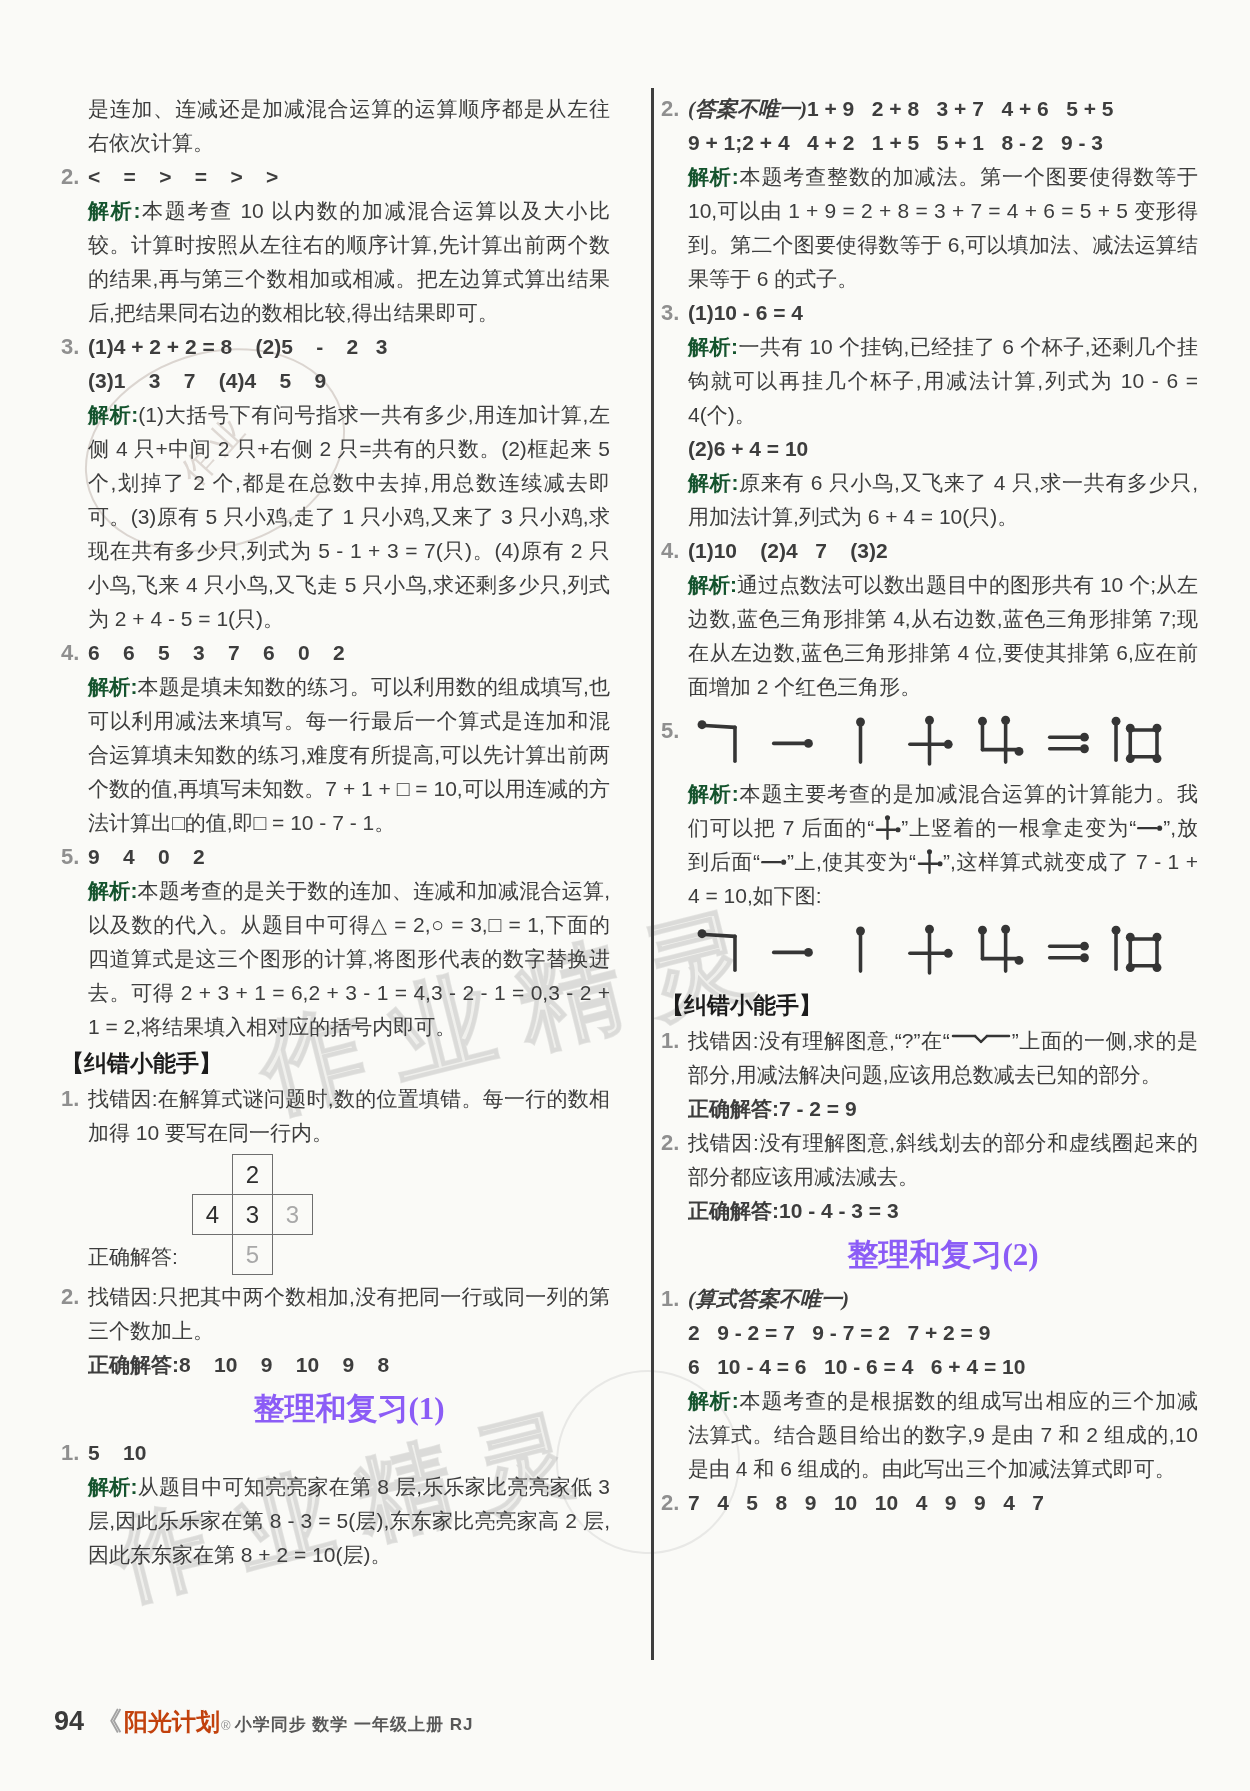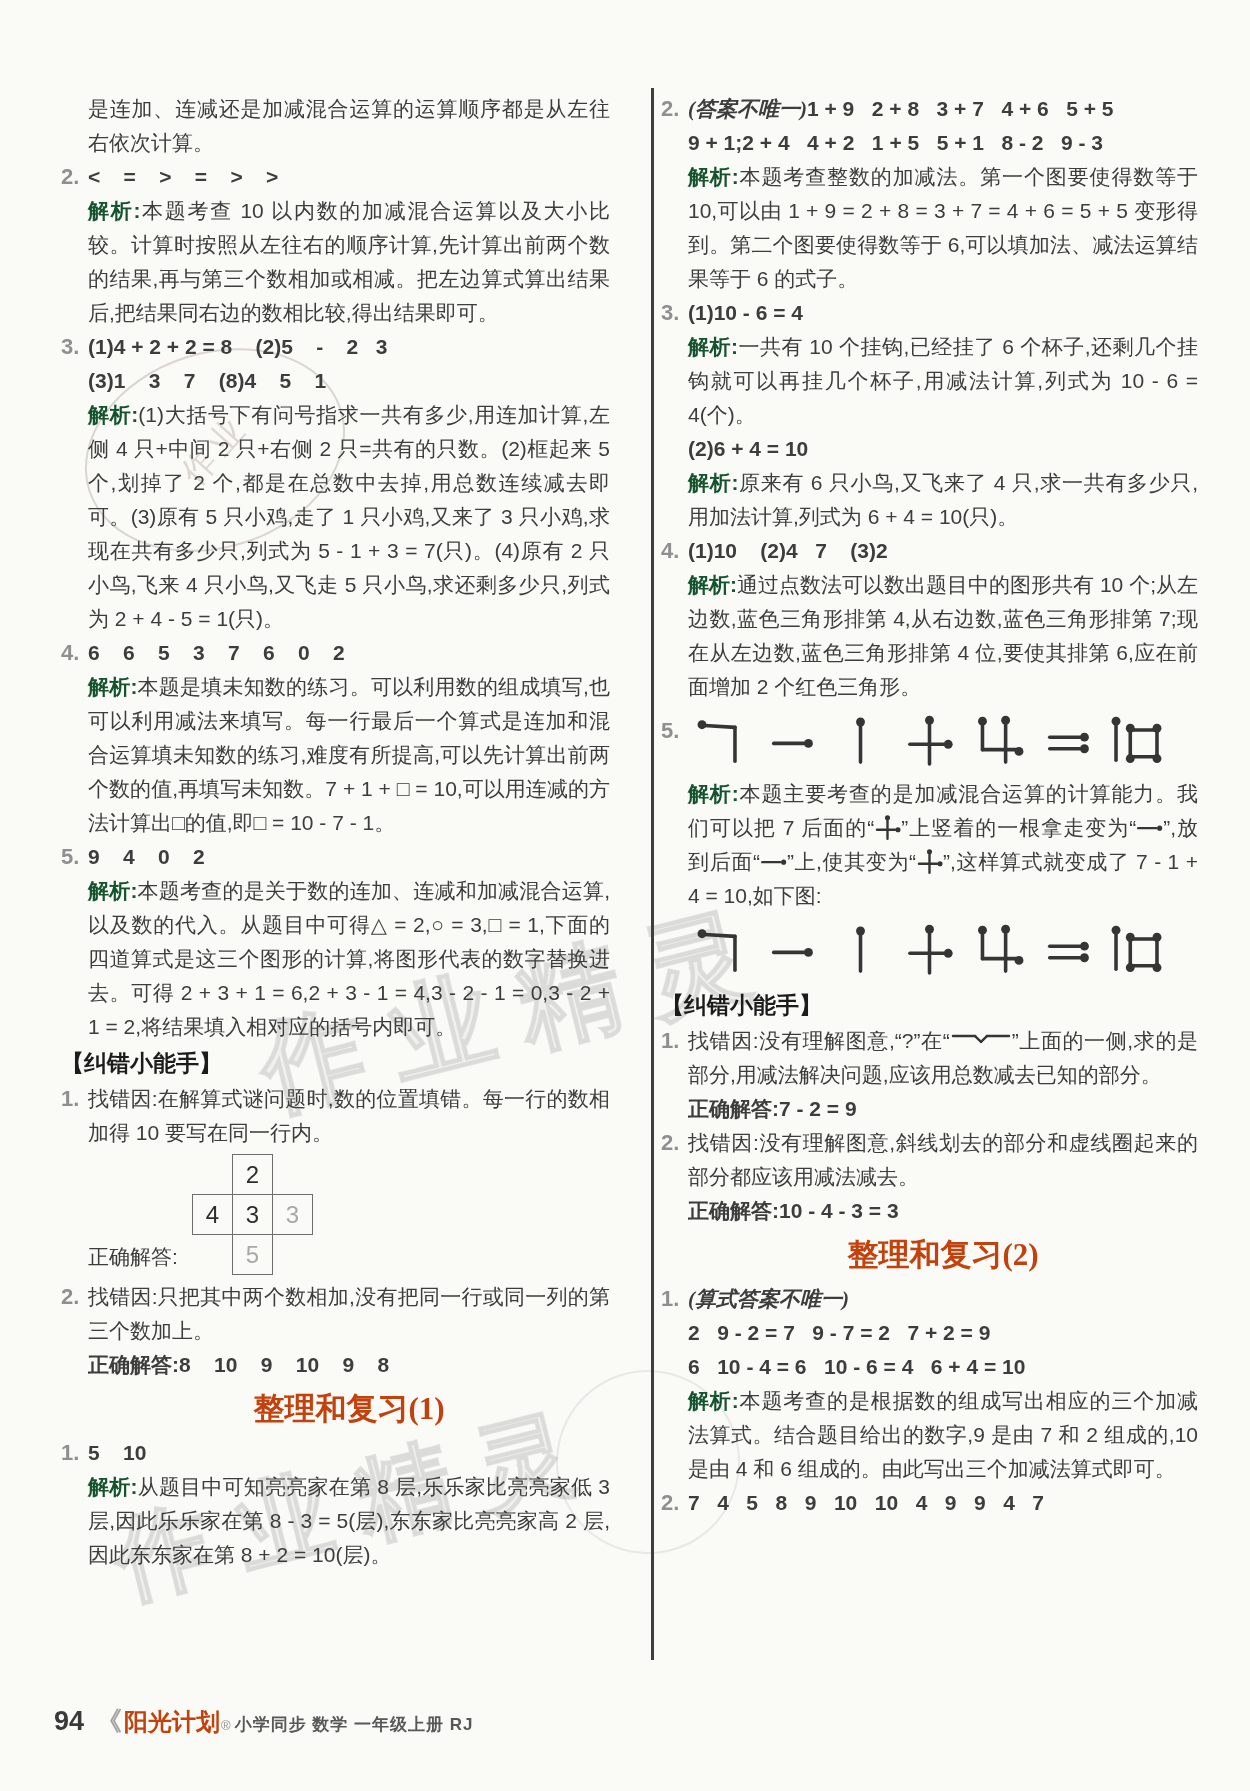--- a/index.html
+++ b/index.html
@@ -20,21 +20,21 @@
     font-weight:700; color:#8f8f8f; font-size:22px; letter-spacing:0;
   }
   .line { min-height:34px; }
   .ans { white-space:pre-wrap; text-align:left;font-weight:bold; }
   .txt { }
   .lbl { color:#14532d; font-weight:700; }
   .kai { font-style:italic; font-family:"Liberation Serif","DejaVu Serif",serif; }
 
   .bracket-h { margin-left:-27px; font-weight:700; color:#1c1c1c; font-size:23px; line-height:38px; }
   .sec-h {
-    text-align:center; font-weight:700; font-size:31px; color:#c2410c;
+    text-align:center; font-weight:700; font-size:31px; color:#8b5cf6;
     font-family:"Liberation Serif","DejaVu Serif",serif; line-height:50px; margin:2px 0 2px;
   }
 
   .gridrow { display:flex; align-items:flex-end; margin:2px 0 6px; }
   .gridrow .glabel { flex:0 0 auto; padding-right:14px; }
   .mgrid { display:grid; grid-template-columns:repeat(3,40px); grid-auto-rows:40px; margin-top:2px; }
   .mgrid .c {
     display:flex; align-items:center; justify-content:center;
     font-size:24px; color:#2d2d2d; margin:0 -1px -1px 0;
   }
@@ -90,21 +90,21 @@
   <div class="col col-left" id="col-left">
       <div class="line txt">是连加、连减还是加减混合运算的运算顺序都是从左往右依次计算。</div>
       <div class="blk-item">
         <span class="num">2.</span>
         <div class="line ans">&lt;    =    &gt;    =    &gt;    &gt;</div>
         <div class="line txt"><b class="lbl">解析:</b>本题考查 10 以内数的加减混合运算以及大小比较。计算时按照从左往右的顺序计算,先计算出前两个数的结果,再与第三个数相加或相减。把左边算式算出结果后,把结果同右边的数相比较,得出结果即可。</div>
       </div>
       <div class="blk-item">
         <span class="num">3.</span>
         <div class="line ans">(1)4 + 2 + 2 = 8    (2)5    -    2   3</div>
-        <div class="line ans">(3)1    3    7    (8)4    5    1</div>
+        <div class="line ans">(3)1    3    7    (4)4    5    9</div>
         <div class="line txt"><b class="lbl">解析:</b>(1)大括号下有问号指求一共有多少,用连加计算,左侧 4 只+中间 2 只+右侧 2 只=共有的只数。(2)框起来 5 个,划掉了 2 个,都是在总数中去掉,用总数连续减去即可。(3)原有 5 只小鸡,走了 1 只小鸡,又来了 3 只小鸡,求现在共有多少只,列式为 5 - 1 + 3 = 7(只)。(4)原有 2 只小鸟,飞来 4 只小鸟,又飞走 5 只小鸟,求还剩多少只,列式为 2 + 4 - 5 = 1(只)。</div>
       </div>
       <div class="blk-item">
         <span class="num">4.</span>
         <div class="line ans">6    6    5    3    7    6    0    2</div>
         <div class="line txt"><b class="lbl">解析:</b>本题是填未知数的练习。可以利用数的组成填写,也可以利用减法来填写。每一行最后一个算式是连加和混合运算填未知数的练习,难度有所提高,可以先计算出前两个数的值,再填写未知数。7 + 1 + □ = 10,可以用连减的方法计算出□的值,即□ = 10 - 7 - 1。</div>
       </div>
       <div class="blk-item">
         <span class="num">5.</span>
         <div class="line ans">9    4    0    2</div>

